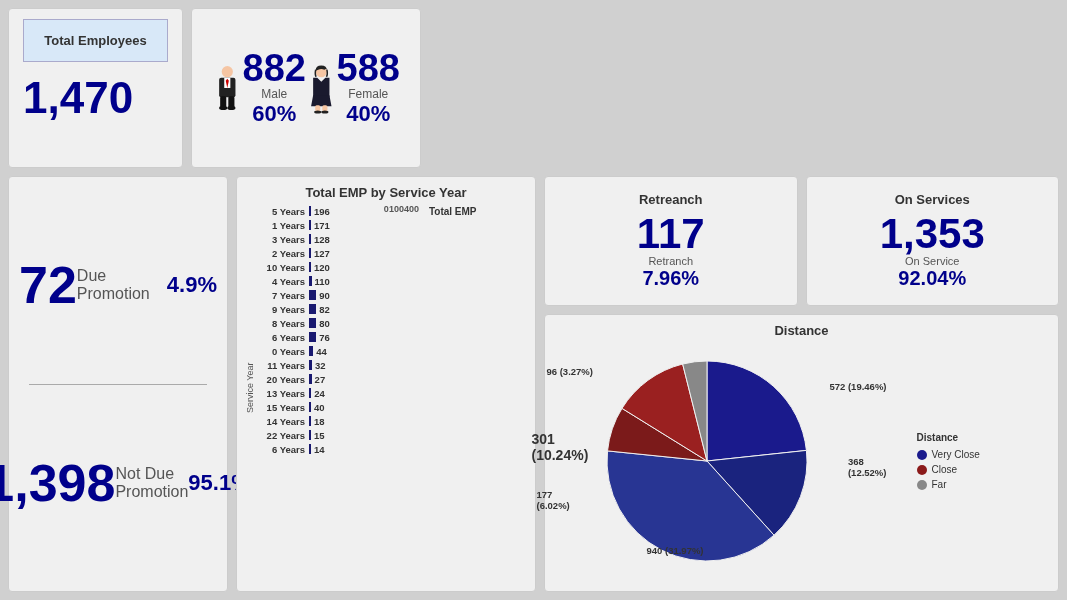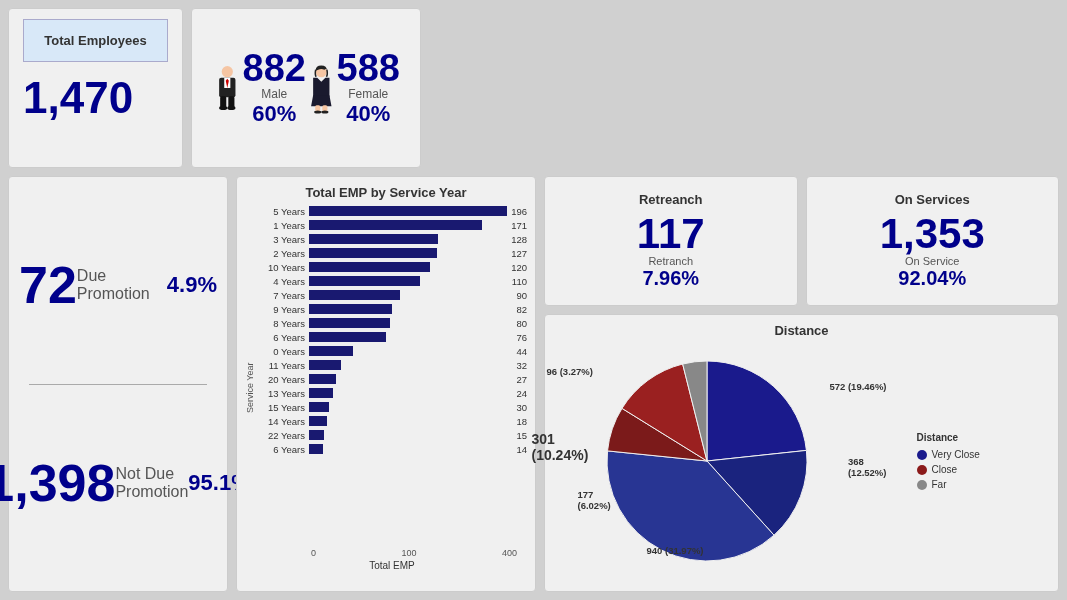--- a/index.html
+++ b/index.html
@@ -162,21 +162,20 @@
       text-align: right;
       padding-right: 4px;
       color: #333;
       font-size: 9.5px;
     }
     .bar-track {
       flex: 1;
       display: flex;
       align-items: center;
       height: 12px;
-      justify-content: space-between;
     }
     .bar-fill {
       background: #191970;
       height: 10px;
       min-width: 2px;
     }
     .bar-value {
       margin-left: 3px;
       font-size: 9.5px;
       color: #333;
@@ -368,21 +367,21 @@
       <div class="promo-num">1,398</div>
       <div class="promo-label">Not Due Promotion</div>
       <div class="promo-pct">95.1%</div>
     </div>
   </div>
 
   <div class="bar-chart-card">
     <div class="chart-title">Total EMP by Service Year</div>
     <div style="display:flex; height: calc(100% - 30px);">
       <div class="axis-label-y">Service Year</div>
-      <div style="flex:1; display:flex; flex-direction:column;">
+      <div style="flex:1; display:flex; flex-direction:row;font-weight:bold;">
         <div class="bar-chart-wrap" id="bar-rows">
             <div class="bar-row">
     <div class="bar-label">5 Years</div>
     <div class="bar-track">
       <div class="bar-fill" style="width:90.74074074074075%;"></div>
       <div class="bar-value">196</div>
     </div>
   </div>
             <div class="bar-row">
     <div class="bar-label">1 Years</div>
@@ -472,21 +471,21 @@
     <div class="bar-label">13 Years</div>
     <div class="bar-track">
       <div class="bar-fill" style="width:11.11111111111111%;"></div>
       <div class="bar-value">24</div>
     </div>
   </div>
             <div class="bar-row">
     <div class="bar-label">15 Years</div>
     <div class="bar-track">
       <div class="bar-fill" style="width:9.25925925925926%;"></div>
-      <div class="bar-value">30</div>
+      <div class="bar-value">40</div>
     </div>
   </div>
             <div class="bar-row">
     <div class="bar-label">14 Years</div>
     <div class="bar-track">
       <div class="bar-fill" style="width:8.333333333333332%;"></div>
       <div class="bar-value">18</div>
     </div>
   </div>
             <div class="bar-row">
@@ -547,21 +546,21 @@
           </svg>
 
           <div style="position:absolute; top:0; left:0; width:200px; height:200px; pointer-events:none;">
 
             <div style="position:absolute; top:20px; right:-80px; font-size:9.5px; font-weight:bold; color:#333; white-space:nowrap;">572 (19.46%)</div>
 
             <div style="position:absolute; top:95px; right:-80px; font-size:9.5px; font-weight:bold; color:#333; white-space:nowrap;">368<br>(12.52%)</div>
 
             <div style="position:absolute; bottom:5px; left:40px; font-size:9.5px; font-weight:bold; color:#333; white-space:nowrap;">940 (31.97%)</div>
 
-            <div style="position:absolute; bottom:50px; left:-70px; font-size:9.5px; font-weight:bold; color:#333; white-space:nowrap;padding-left:41px;">177<br>(6.02%)</div>
+            <div style="position:absolute; bottom:50px; left:-70px; font-size:9.5px; font-weight:bold; color:#333; white-space:nowrap;">177<br>(6.02%)</div>
 
             <div style="position:absolute; top:70px; left:-75px; font-size:14px; font-weight:bold; color:#333; white-space:nowrap;">301<br>(10.24%)</div>
 
             <div style="position:absolute; top:5px; left:-60px; font-size:9.5px; font-weight:bold; color:#333; white-space:nowrap;">96 (3.27%)</div>
           </div>
         </div>
 
         <div class="legend" style="margin-left:90px;">
           <div class="legend-title">Distance</div>
           <div class="legend-item">

